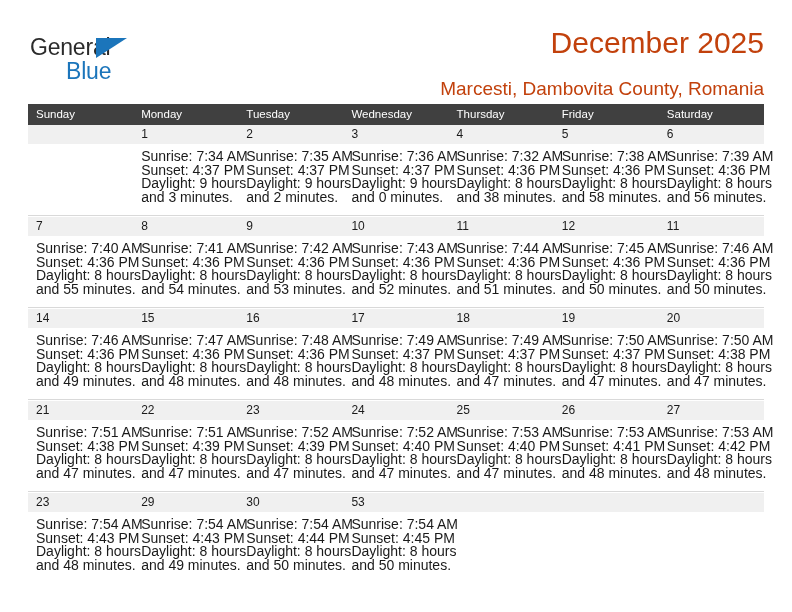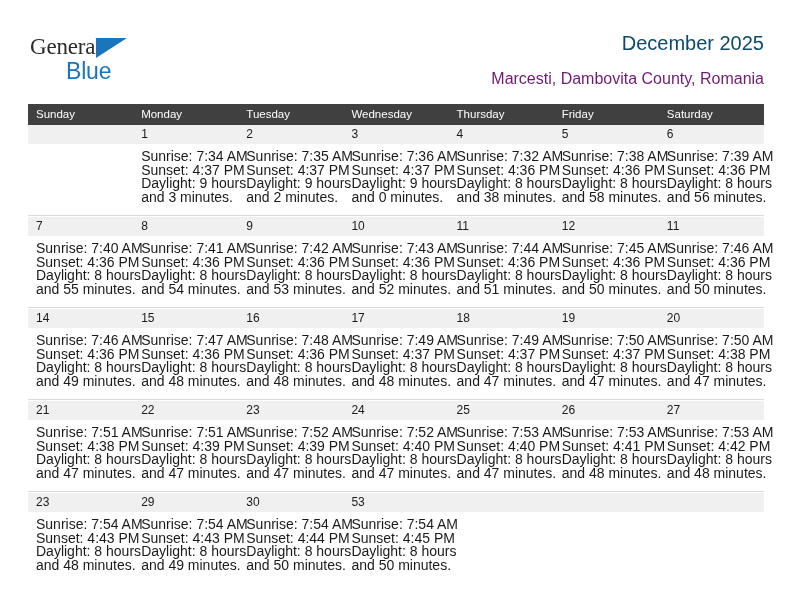--- a/index.html
+++ b/index.html
@@ -36,21 +36,21 @@
     width: 160px;
     height: 52px;
   }
   .logo-general {
     position: absolute;
     left: 0;
     top: 0;
     font-size: 23px;
     letter-spacing: -0.2px;
     color: #2b2b2b;
-    font-family: Liberation Serif, serif;
+    font-family: Liberation Sans, sans-serif;
   }
   .logo-tri {
     position: absolute;
     left: 66px;
     top: 4px;
     width: 0;
     height: 0;
     border-left: 31px solid #1b75bb;
     border-bottom: 20px solid transparent;
   }
@@ -64,31 +64,31 @@
     font-family: "Liberation Sans", sans-serif;
     text-align: center;
   }
   .titles {
     position: absolute;
     right: 0;
     top: 0;
     text-align: right;
   }
   .month-title {
-    font-size: 20px;
-    color: #0c4a6e;
+    font-size: 30px;
+    color: #c2410c;
     line-height: 38px;
     white-space: nowrap;
     text-align: right;
   }
   .location {
-    font-size: 16px;
-    color: #701a75;
+    font-size: 19px;
+    color: #c2410c;
     line-height: 22px;
-    margin-top: 6px;
+    margin-top: 16px;
     white-space: nowrap;
   }
 
   
   .calendar {
     position: absolute;
     left: 28px;
     top: 104px;
     width: 736px;
   }

